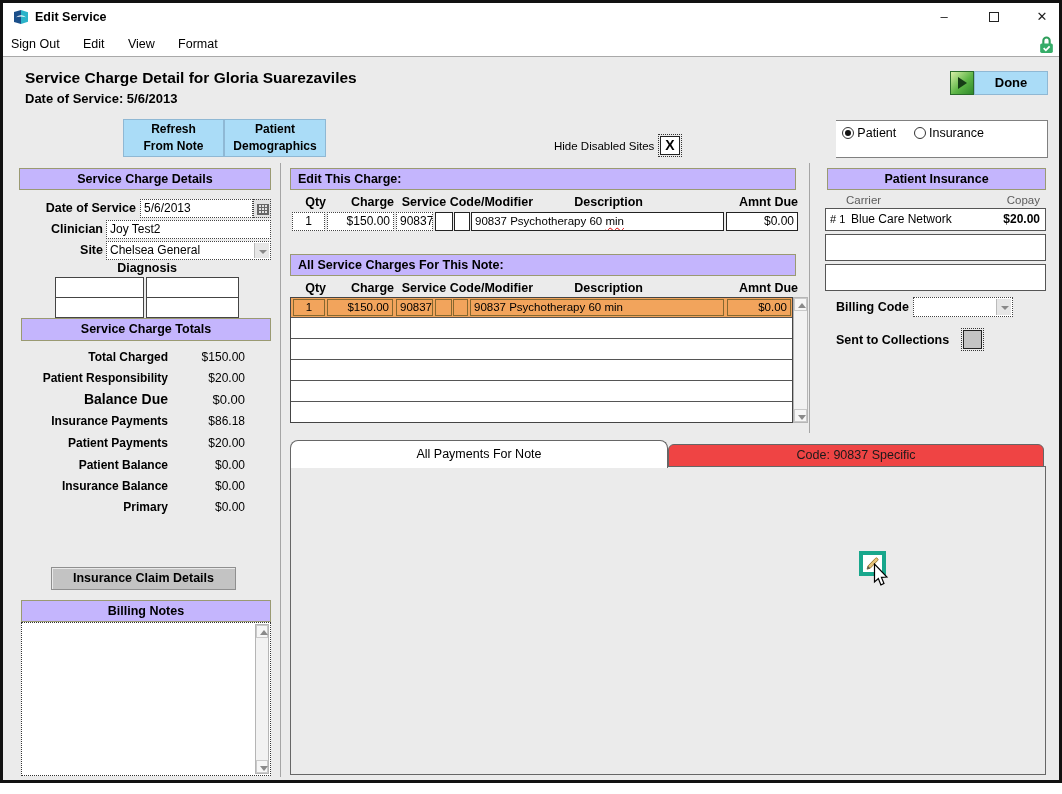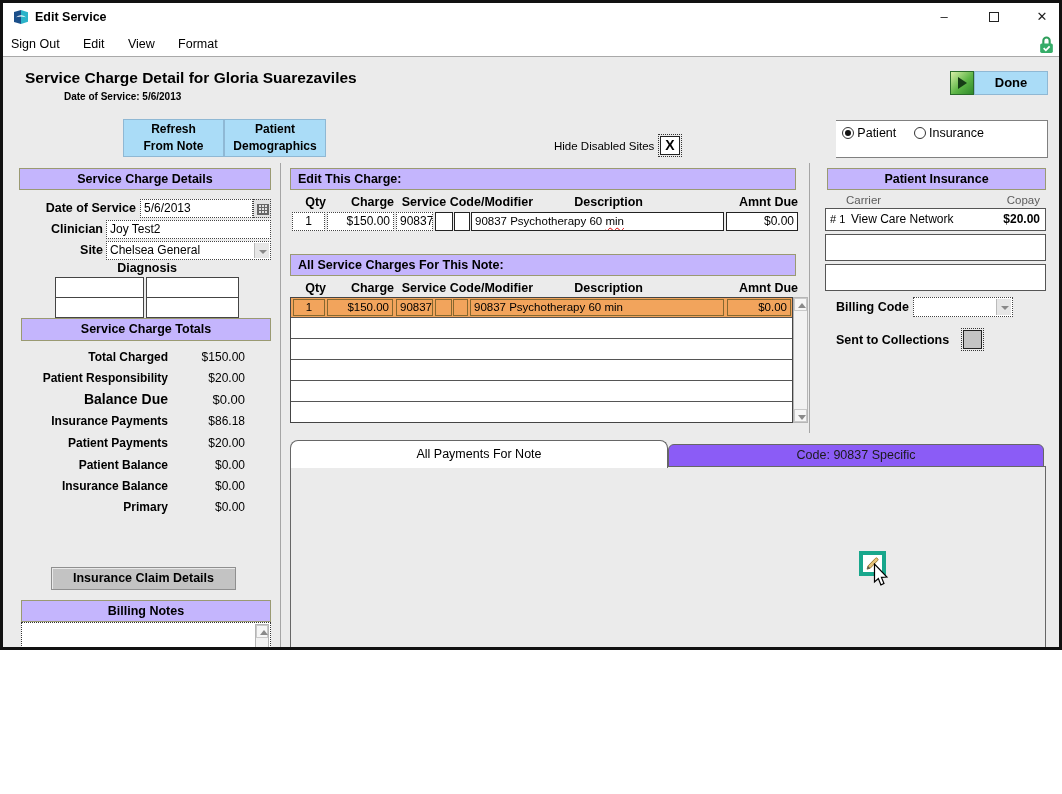--- a/index.html
+++ b/index.html
@@ -1,18 +1,18 @@
 <!DOCTYPE html>
 <html><head>
 <meta charset="utf-8">
 <style>
   * { margin:0; padding:0; box-sizing:border-box; }
   html,body { width:1062px; height:794px; }
   body { font-family:"Liberation Sans","DejaVu Sans",sans-serif; font-size:12px; color:#000; }
-  #window { position:relative; width:1062px; height:650px; background:#ebebeb; border:3px solid #111; overflow:hidden; }
+  #window { position:relative; width:1062px; height:783px; background:#ebebeb; border:3px solid #111; overflow:hidden; }
   .abs { position:absolute; }
 
   
   #titlebar { left:0; top:0; width:1056px; height:28px; background:#fff; }
   #menubar  { left:0; top:28px; width:1056px; height:26px; background:#fff; border-bottom:1px solid #a9a9a9; }
   .menu-item { display:inline-block; padding:6px 10px 0 10px; font-size:12.5px; }
   .win-btn { position:absolute; top:0; width:34px; height:28px; text-align:center; line-height:28px; font-size:13px; color:#222; }
   .max-glyph { display:inline-block; width:10px; height:10px; border:1px solid #222; margin-top:9px; }
 
   
@@ -38,21 +38,21 @@
   
   .sb { background:#f2f2f2; border:1px solid #b5b5b5; }
   .sb-btn { position:absolute; left:0; width:100%; height:13px; background:#f6f6f6; border:1px solid #c9c9c9; }
   .sb-up { top:0; } .sb-dn { bottom:0; }
   .sb-up:after { content:""; position:absolute; left:3px; top:4px; border:4px solid transparent; border-bottom:5px solid #8a8a8a; border-top:none; }
   .sb-dn:after { content:""; position:absolute; left:3px; top:5px; border:4px solid transparent; border-top:5px solid #8a8a8a; border-bottom:none; }
 
   
   .tab { border:1px solid #666; text-align:center; font-size:12.5px; }
   #tab-active { background:#ffffff; border-bottom:none; border-radius:8px 8px 0 0; line-height:26px; z-index:3; }
-  #tab-inactive { background:#8b5cf6; border-radius:6px 6px 0 0; line-height:21px; color:#1a1a1a; }
+  #tab-inactive { background:#ef4444; border-radius:6px 6px 0 0; line-height:21px; color:#1a1a1a; }
   #payments-panel { background:#ebebeb; border:1px solid #666; z-index:1; }
   .pay-col { color:#8a8a8a; font-size:11.5px; }
   .red-x { color:#dd1111; font-weight:bold; font-size:13.5px; }
   .radio { display:inline-block; width:12px; height:12px; border:1px solid #333; border-radius:50%; background:#fff; vertical-align:-2px; position:relative; }
   .radio.sel:after { content:""; position:absolute; left:2px; top:2px; width:6px; height:6px; border-radius:50%; background:#111; }
   .misspell { text-decoration:underline; text-decoration-style:wavy; text-decoration-color:#e00000; text-decoration-thickness:1px; text-underline-offset:2px; }
   .orange-cell { position:absolute; top:1px; height:17px; background:#f2a45c; border:1px solid #86682f; font-size:11.5px; line-height:15px; padding:0 3px; white-space:nowrap; overflow:hidden; }
   .divider { background:#a5a5a5; width:1px; }
 </style>
 </head>
@@ -82,21 +82,21 @@
     <span class="abs" style="left:1036px;top:4px;">
       <svg width="15" height="19" viewBox="0 0 14 18">
           <path d="M4 9 V5.4 a3 3 0 0 1 6 0 V9" fill="none" stroke="#2e9e5b" stroke-width="2"></path>
           <rect x="1" y="8" width="12" height="9" rx="1.5" fill="#35ad68"></rect>
           <path d="M4.3 12.4 l2.1 2.1 l3.6-3.8" stroke="#fff" stroke-width="1.7" fill="none"></path>
         </svg>
     </span>
   </div>
 
   <div class="abs" style="left:22px;top:66px;font-weight:bold;font-size:15.5px;">Service Charge Detail for Gloria Suarezaviles</div>
-  <div class="abs" style="left:22px;top:88px;font-weight:bold;font-size:10px;margin-left:39px;">Date of Service: 5/6/2013</div>
+  <div class="abs" style="left:22px;top:88px;font-weight:bold;font-size:13px;">Date of Service: 5/6/2013</div>
 
   <div class="abs" style="left:947px;top:68px;width:24px;height:24px;border:1px solid #2a6b2a;background:linear-gradient(135deg,#d8efa8,#5db546 55%,#2f8a2b);">
     <svg width="22" height="22" viewBox="0 0 22 22">
         <path d="M7 5 L16 11 L7 17 Z" fill="#163d16"></path>
       </svg>
   </div>
   <div class="abs blue-btn" style="left:971px;top:68px;width:74px;height:24px;font-size:13px;">Done</div>
 
   <div class="abs blue-btn" style="left:120px;top:116px;width:101px;height:38px;">Refresh
 From Note</div>
@@ -201,21 +201,21 @@
   <div class="abs sb" style="left:790px;top:294px;width:15px;height:126px;">
     <div class="sb-btn sb-up"></div>
     <div class="sb-btn sb-dn"></div>
   </div>
 
   <div class="abs yellow-hdr" style="left:824px;top:165px;width:219px;height:22px;">Patient Insurance</div>
   <span class="abs" style="left:843px;top:191px;color:#5c5c5c;font-size:11.5px;">Carrier</span>
   <span class="abs" style="left:977px;top:191px;width:60px;text-align:right;color:#5c5c5c;font-size:11.5px;">Copay</span>
   <div class="abs" style="left:822px;top:205px;width:221px;height:23px;background:#fff;border:1px solid #555;">
     <span class="cell" style="left:4px;line-height:21px;font-size:11px;"># 1</span>
-    <span class="cell" style="left:25px;line-height:21px;font-size:12px;">View Care Network</span>
+    <span class="cell" style="left:25px;line-height:21px;font-size:12px;">Blue Care Network</span>
     <span class="cell" style="right:5px;line-height:21px;font-weight:bold;">$20.00</span>
   </div>
   <div class="abs" style="left:822px;top:231px;width:221px;height:27px;background:#fff;border:1px solid #555;"></div>
   <div class="abs" style="left:822px;top:261px;width:221px;height:27px;background:#fff;border:1px solid #555;"></div>
 
   <span class="abs lbl" style="left:833px;top:297px;">Billing Code</span>
   <div class="abs input" style="left:910px;top:294px;width:100px;height:20px;">
       <span class="chev"></span>
     </div>
   <span class="abs lbl" style="left:833px;top:330px;">Sent to Collections</span>

